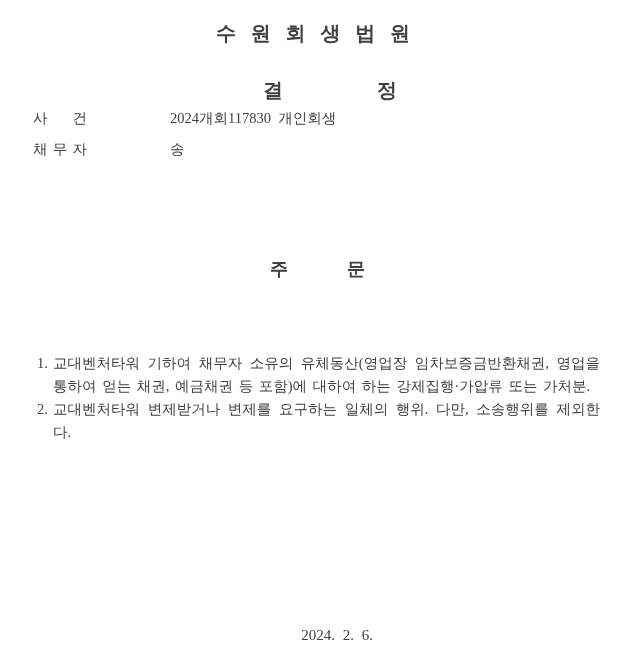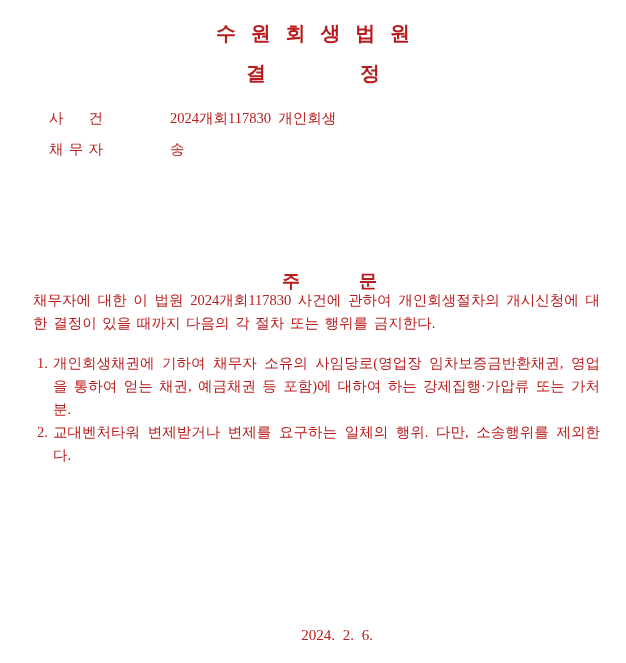--- a/index.html
+++ b/index.html
@@ -1,46 +1,45 @@
 <!DOCTYPE html>
 <html><head>
 <meta charset="utf-8">
 <style>
   html, body { margin: 0; padding: 0; background: #ffffff; }
   .page {
     position: relative;
     width: 626px;
     height: 663px;
     background: #ffffff;
-    color: #b91c1c;
+    color: #404040;
     font-family: "Liberation Serif", "DejaVu Serif", serif;
     font-size: 14.5px;
     line-height: 23px;
     overflow: hidden;
   }
   .spread {            
     text-align: justify;
     text-align-last: justify;
-    margin-left: 16px;
   }
   .title {
     position: absolute;
     top: 18px; left: 216px;
     width: 194px;
     margin: 0;
     font-size: 20px;
     font-weight: bold;
     line-height: 30px;
     letter-spacing: 0;
   }
   .decision {
     position: absolute;
     top: 58px; left: 246px;
     width: 134px;
-    margin: 0;
+    margin: 17px;
     font-size: 20px;
     font-weight: bold;
     line-height: 30px;
   }
   .case-row { position: absolute; left: 33px; }
   .case-row.row1 { top: 108px; }
   .case-row.row2 { top: 139px; }
   .case-label {
     position: absolute; left: 0; top: 0;
     width: 54px;
@@ -56,21 +55,21 @@
   .addr {
     position: absolute;
     left: 170px; top: 181px;
     width: 440px;
   }
   .addr-line { line-height: 24px; white-space: pre-wrap; }
   .sect-heading {
     position: absolute;
     left: 266px;
     width: 95px;
-    margin: 16px;
+    margin: 4px;
     font-size: 18px;
     font-weight: bold;
     line-height: 24px;
   }
   .order-heading-pos  { top: 253px; }
   .reason-heading-pos { top: 456px; }
   .body-text {
     position: absolute;
     left: 33px;
     width: 567px;
@@ -122,26 +121,25 @@
   </div>
 
   <div class="case-row row2">
     <div class="case-label spread">채 무 자</div>
     <div class="case-value">송</div>
   </div>
 
 
   <h3 class="sect-heading spread order-heading-pos">주 문</h3>
 
-  <p class="body-text order-para-pos">채무자에 대한 이 법원 2024개회117830 사건에 관하여 개인회생절차의 개시신청에 대한 결정이 있을 때까지 다음의 각 절차 또는 행위를 금지한다.</p>
 
   <ol class="prohibit-list">
     <li class="list-item">
       <span class="num">1.</span>
-      <span class="item-text">개인회생채권에 기하여 채무자 소유의 사임당로(영업장 임차보증금반환채권, 영업을 통하여 얻는 채권, 예금채권 등 포함)에 대하여 하는 강제집행·가압류 또는 가처분.</span>
+      <span class="item-text">교대벤처타워 기하여 채무자 소유의 유체동산(영업장 임차보증금반환채권, 영업을 통하여 얻는 채권, 예금채권 등 포함)에 대하여 하는 강제집행·가압류 또는 가처분.</span>
     </li>
     <li class="list-item">
       <span class="num">2.</span>
       <span class="item-text">교대벤처타워 변제받거나 변제를 요구하는 일체의 행위. 다만, 소송행위를 제외한다.</span>
     </li>
   </ol>
 
 
 
   <div class="date-line">2024. 2. 6.</div>

